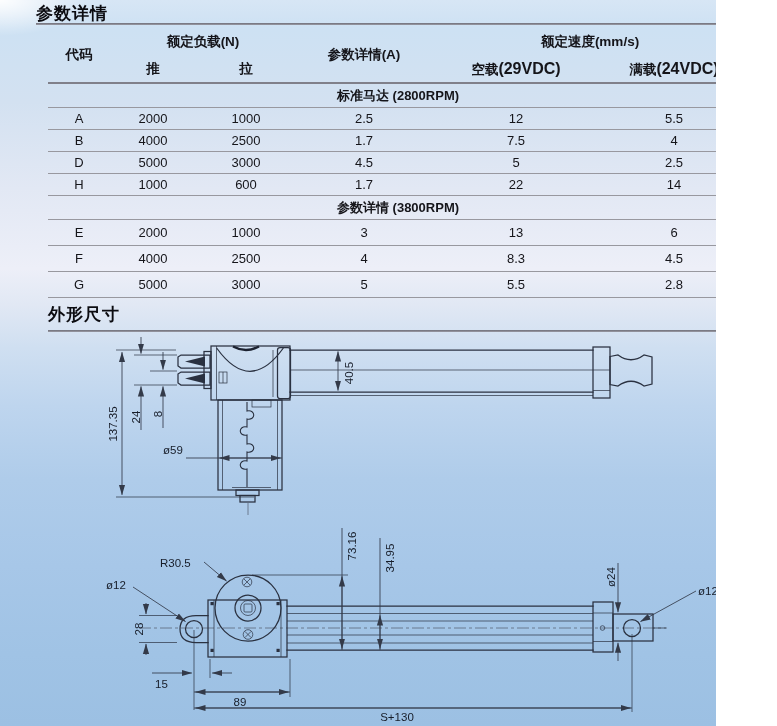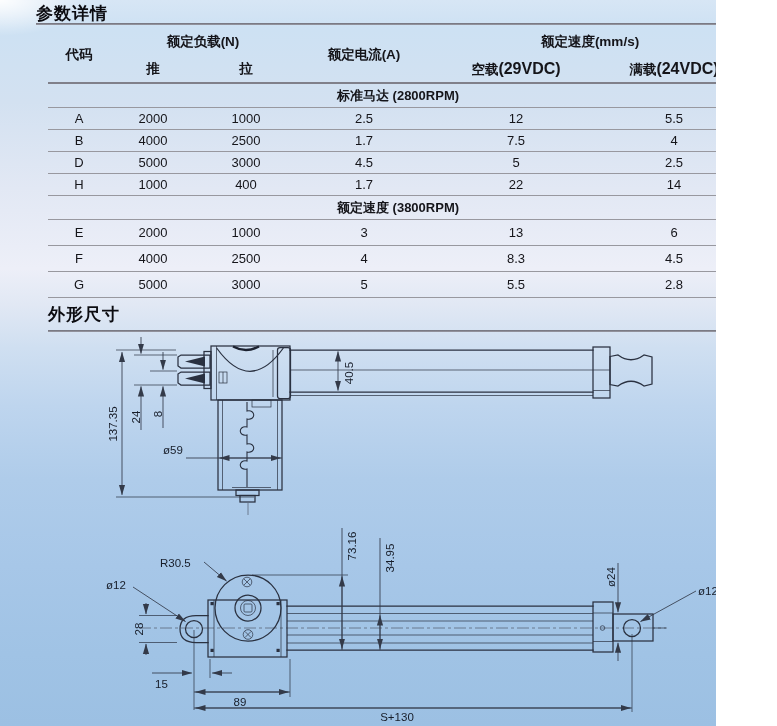--- a/index.html
+++ b/index.html
@@ -54,21 +54,21 @@
         <col style="width:86px">
         <col style="width:100px">
       <col style="width:136px">
         <col style="width:168px">
         <col style="width:148px">
     </colgroup>
     <thead>
       <tr class="h1">
         <th rowspan="2" class="merge">代码</th>
         <th colspan="2">额定负载(N)</th>
-        <th rowspan="2" class="merge">额定电流(A)</th>
+        <th rowspan="2" class="merge">参数详情(A)</th>
         <th colspan="2">额定速度(mm/s)</th>
       </tr>
       <tr class="h2">
         <th>推</th>
         <th>拉</th>
         <th><span>空载</span><span class="volt">(29VDC)</span></th>
         <th><span>满载</span><span class="volt">(24VDC)</span></th>
       </tr>
     </thead>
     <tbody>
@@ -95,27 +95,27 @@
         <td>D</td>
           <td>5000</td>
           <td>3000</td>
           <td>4.5</td>
           <td>5</td>
           <td>2.5</td>
       </tr>
       <tr class="d1">
         <td>H</td>
           <td>1000</td>
-          <td>400</td>
+          <td>600</td>
           <td>1.7</td>
           <td>22</td>
           <td>14</td>
       </tr>
       <tr class="sect">
-          <td colspan="6">额定速度 (3800RPM)</td>
+          <td colspan="6">参数详情 (3800RPM)</td>
         </tr>
       <tr class="d2">
         <td>E</td>
           <td>2000</td>
           <td>1000</td>
           <td>3</td>
           <td>13</td>
           <td>6</td>
       </tr>
       <tr class="d2">

